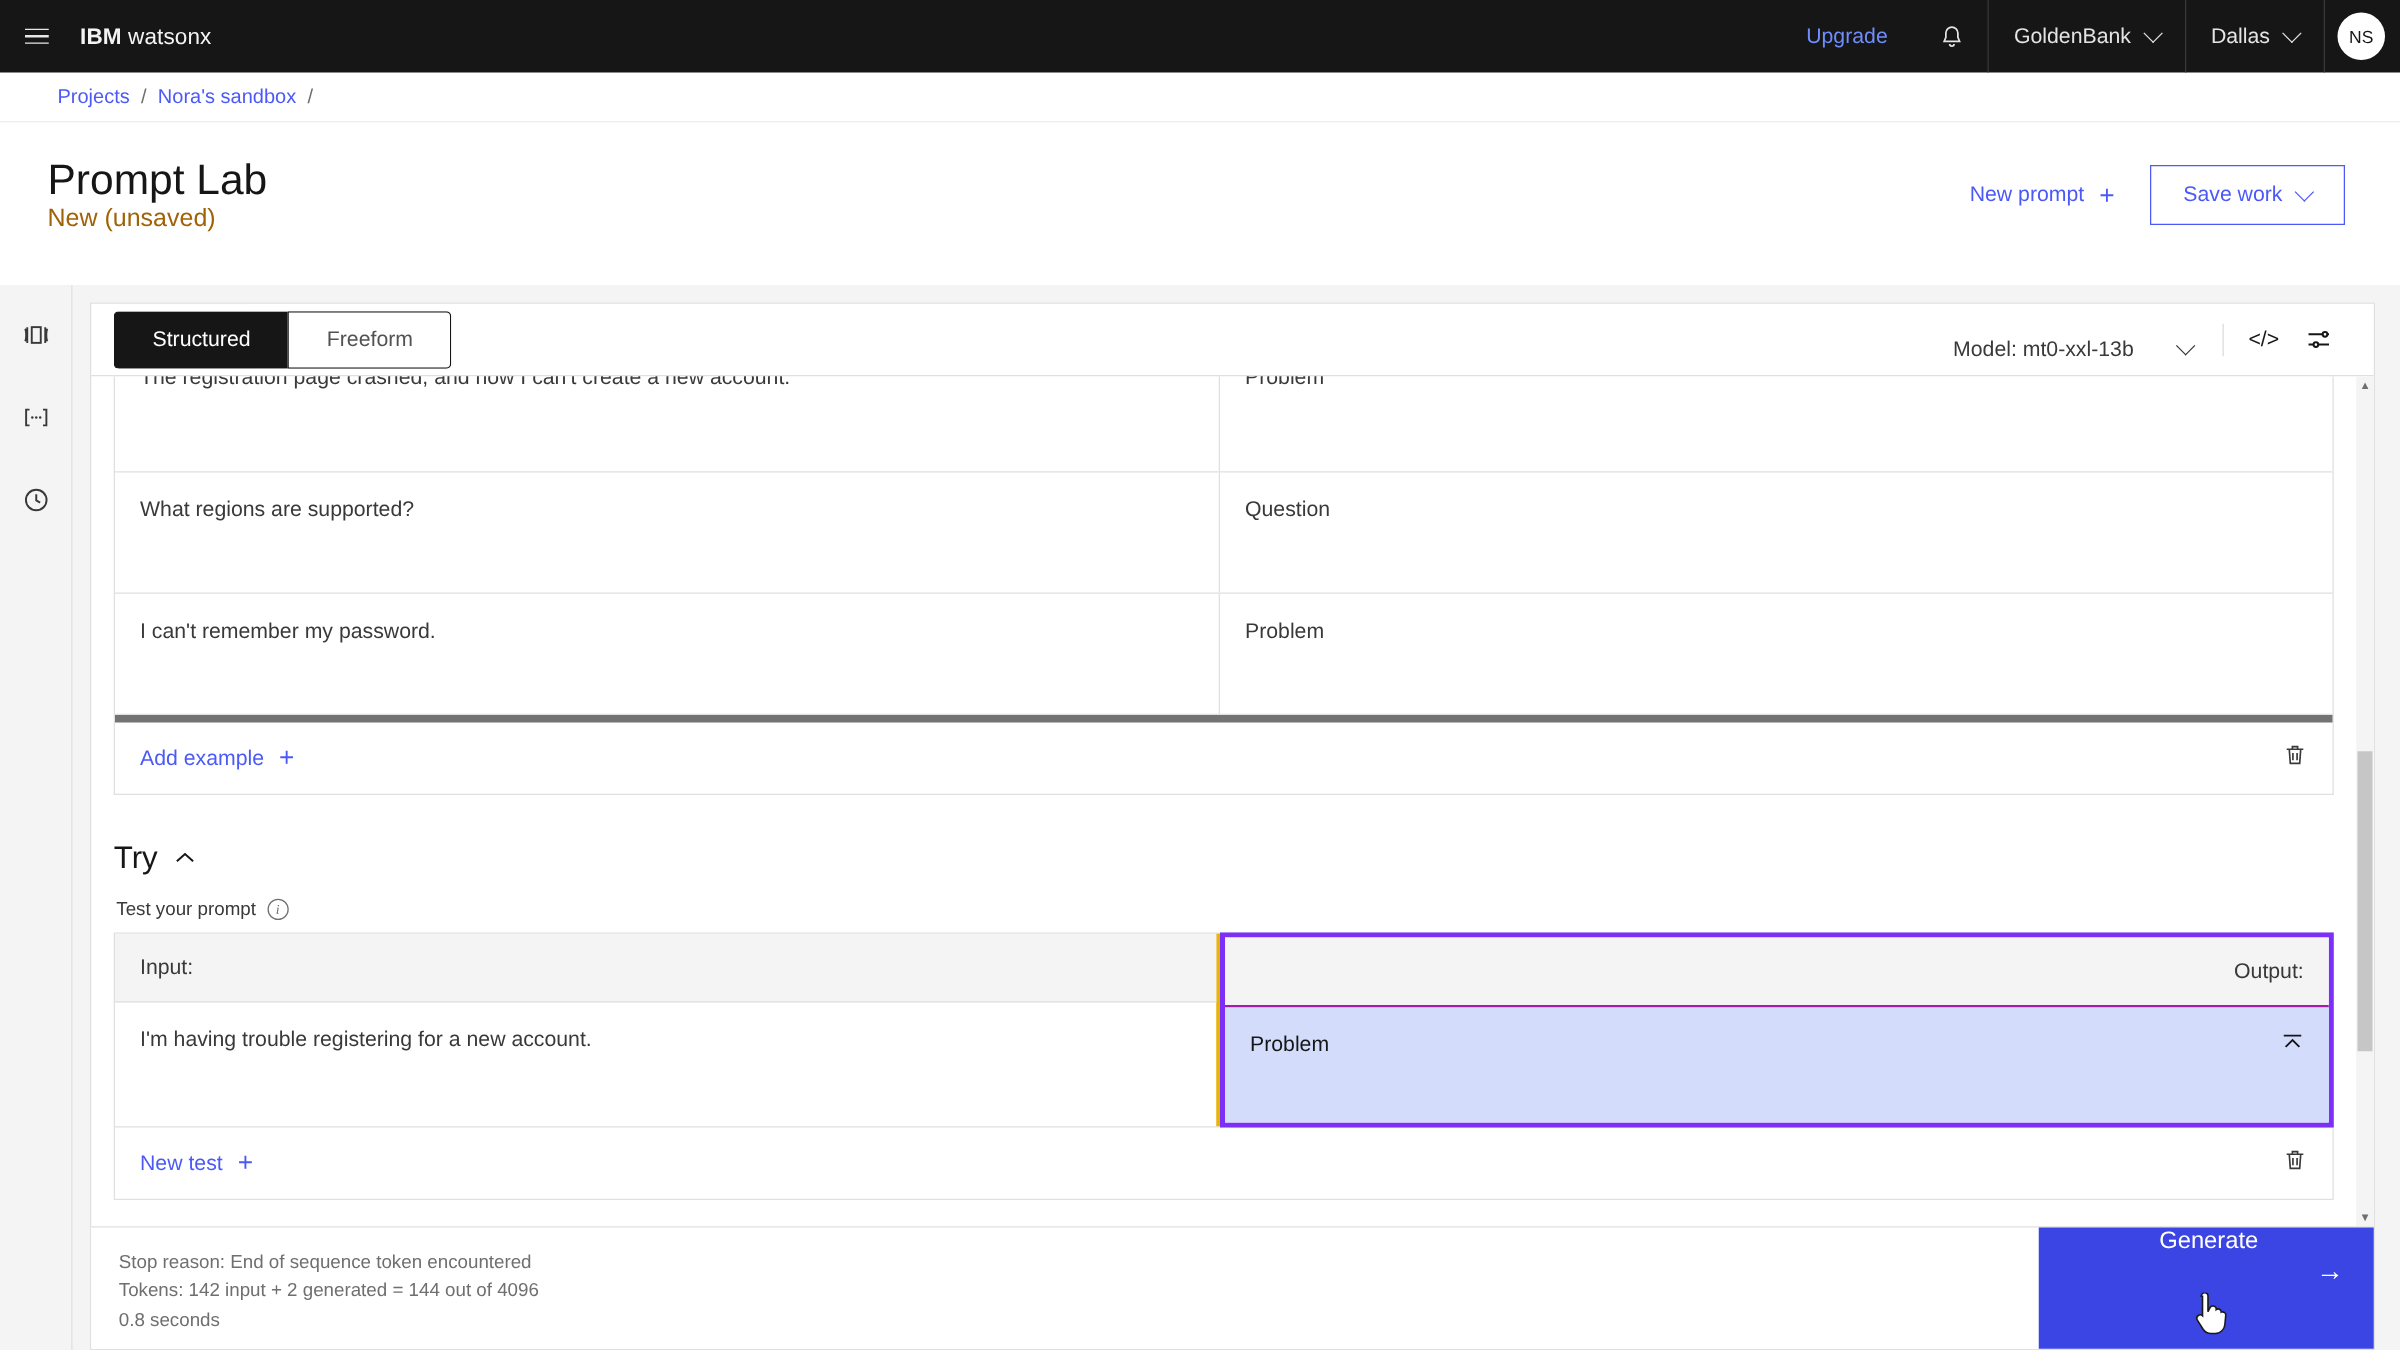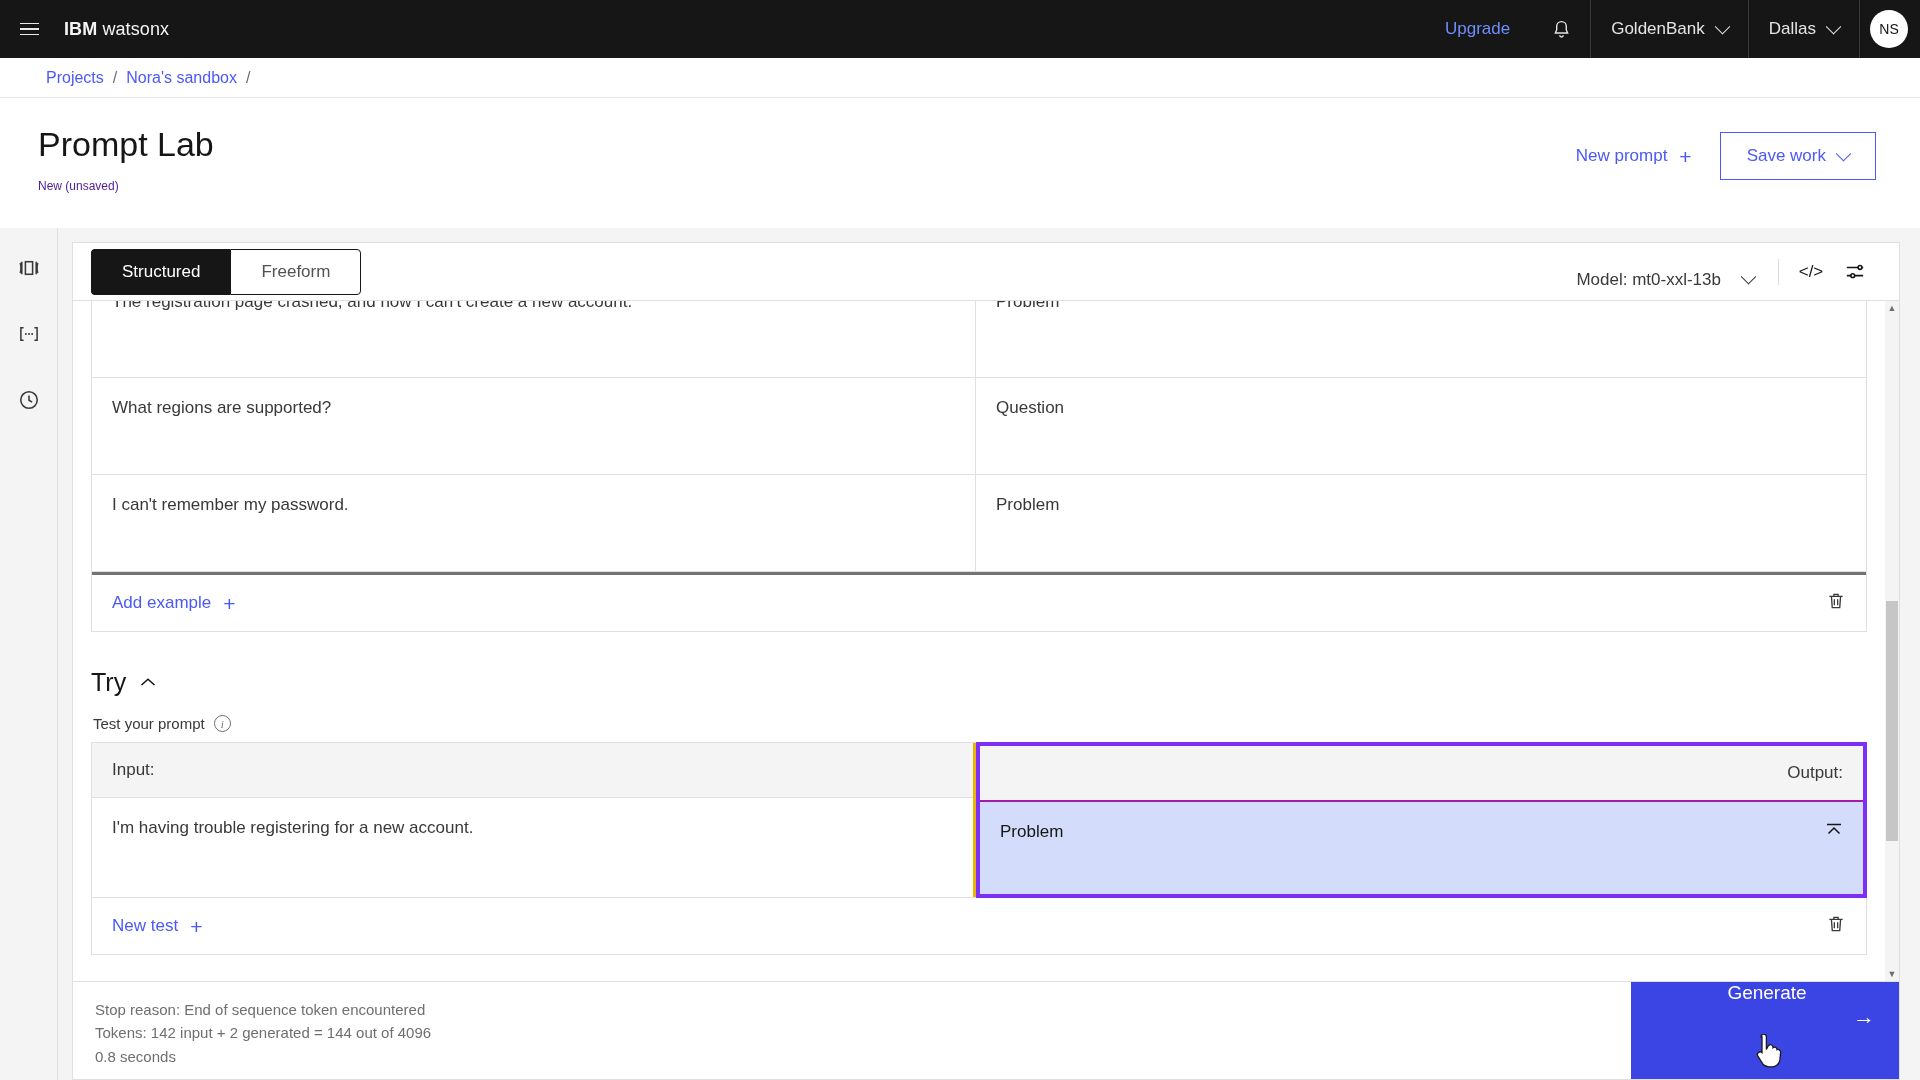--- a/index.html
+++ b/index.html
@@ -52,21 +52,21 @@
   }
   .crumb { color: #4b59f7; cursor: pointer; }
   .crumb-sep { color: #6f6f6f; }
 
   
   .page-head {
     padding: 28px 44px 22px 38px; display: flex; align-items: flex-start;
     background: #fff;
   }
   .page-title { font-size: 34px; font-weight: 400; color: #161616; line-height: 1.1; }
-  .page-sub { font-size: 12px; color: #4c1d95; margin-top: 16px; }
+  .page-sub { font-size: 20px; color: #a16207; margin-top: 1px; }
   .page-actions { margin-left: auto; display: flex; align-items: center; gap: 28px; padding-top: 6px; }
   .link-btn {
     color: #4b59f7; font-size: 17px; display: flex; align-items: center; gap: 12px; cursor: pointer;
   }
   .plus { font-size: 21px; line-height: 1; }
   .outline-btn {
     border: 1px solid #4b59f7; color: #4b59f7; font-size: 17px; background: #fff;
     padding: 13px 26px; display: flex; align-items: center; gap: 12px; cursor: pointer;
     font-family: inherit;
   }
@@ -99,21 +99,21 @@
   .segmented { display: flex; border-radius: 3px; overflow: hidden; }
   .seg {
     font-size: 17px; padding: 12px 30px; cursor: pointer; border: 1px solid #161616;
     font-family: inherit; background: #fff; color: #525252;
   }
   .seg.active { background: #161616; color: #fff; border-color: #161616; }
   .seg:first-child { border-radius: 4px 0 0 4px; border-right: none; }
   .seg:last-child { border-radius: 0 4px 4px 0; }
   .toolbar-right { margin-left: auto; display: flex; align-items: center; gap: 0; }
   .model-select {
-    display: flex; align-items: center; gap: 22px; font-size: 17px; color: #393939;
+    display: flex; align-items: center; gap: 36px; font-size: 17px; color: #393939;
     padding: 8px 14px; cursor: pointer; margin-top: 16px;
   }
   .tb-sep { width: 1px; height: 26px; background: #dcdcdc; margin: 0 10px; }
   .tb-icon { width: 44px; height: 40px; display: flex; align-items: center; justify-content: center;
              cursor: pointer; color: #161616; font-size: 17px; }
 
   
   .panel-body { flex: 1; position: relative; overflow: hidden; }
   .scroll-area {
     position: absolute; inset: 0 14px 0 0; padding: 0 0 0 0; overflow: hidden;
@@ -124,21 +124,21 @@
   .ex-row { display: flex; border-bottom: 1px solid #e0e0e0; }
   .ex-row:last-of-type { border-bottom: none; }
   .ex-cell {
     padding: 20px 20px; font-size: 17px; color: #393939; min-height: 96px;
   }
   .ex-cell.left { flex: 0 0 884px; border-right: 1px solid #e0e0e0; }
   .ex-cell.right { flex: 1; }
   .ex-row.clipped .ex-cell { min-height: 0; padding-top: 0; height: 76px; }
   .ex-row.clipped .ex-text { margin-top: -9px; }
   .add-row {
-    display: flex; padding: 16px 20px; border-top: 3px solid #737373; gap: 24px;
+    display: flex; padding: 16px 20px; border-top: 6px solid #737373; gap: 24px;
   }
   .trash { margin-left: auto; cursor: pointer; color: #393939; }
 
   
   .try-wrap { padding: 36px 18px 0 18px; }
   .try-head { display: flex; align-items: center; gap: 14px; }
   .try-title { font-size: 25px; color: #161616; font-weight: 400; }
   .caret-btn { cursor: pointer; color: #161616; display: flex; align-items: center; }
   .test-label {
     display: flex; align-items: center; gap: 9px; font-size: 15px; color: #393939;

